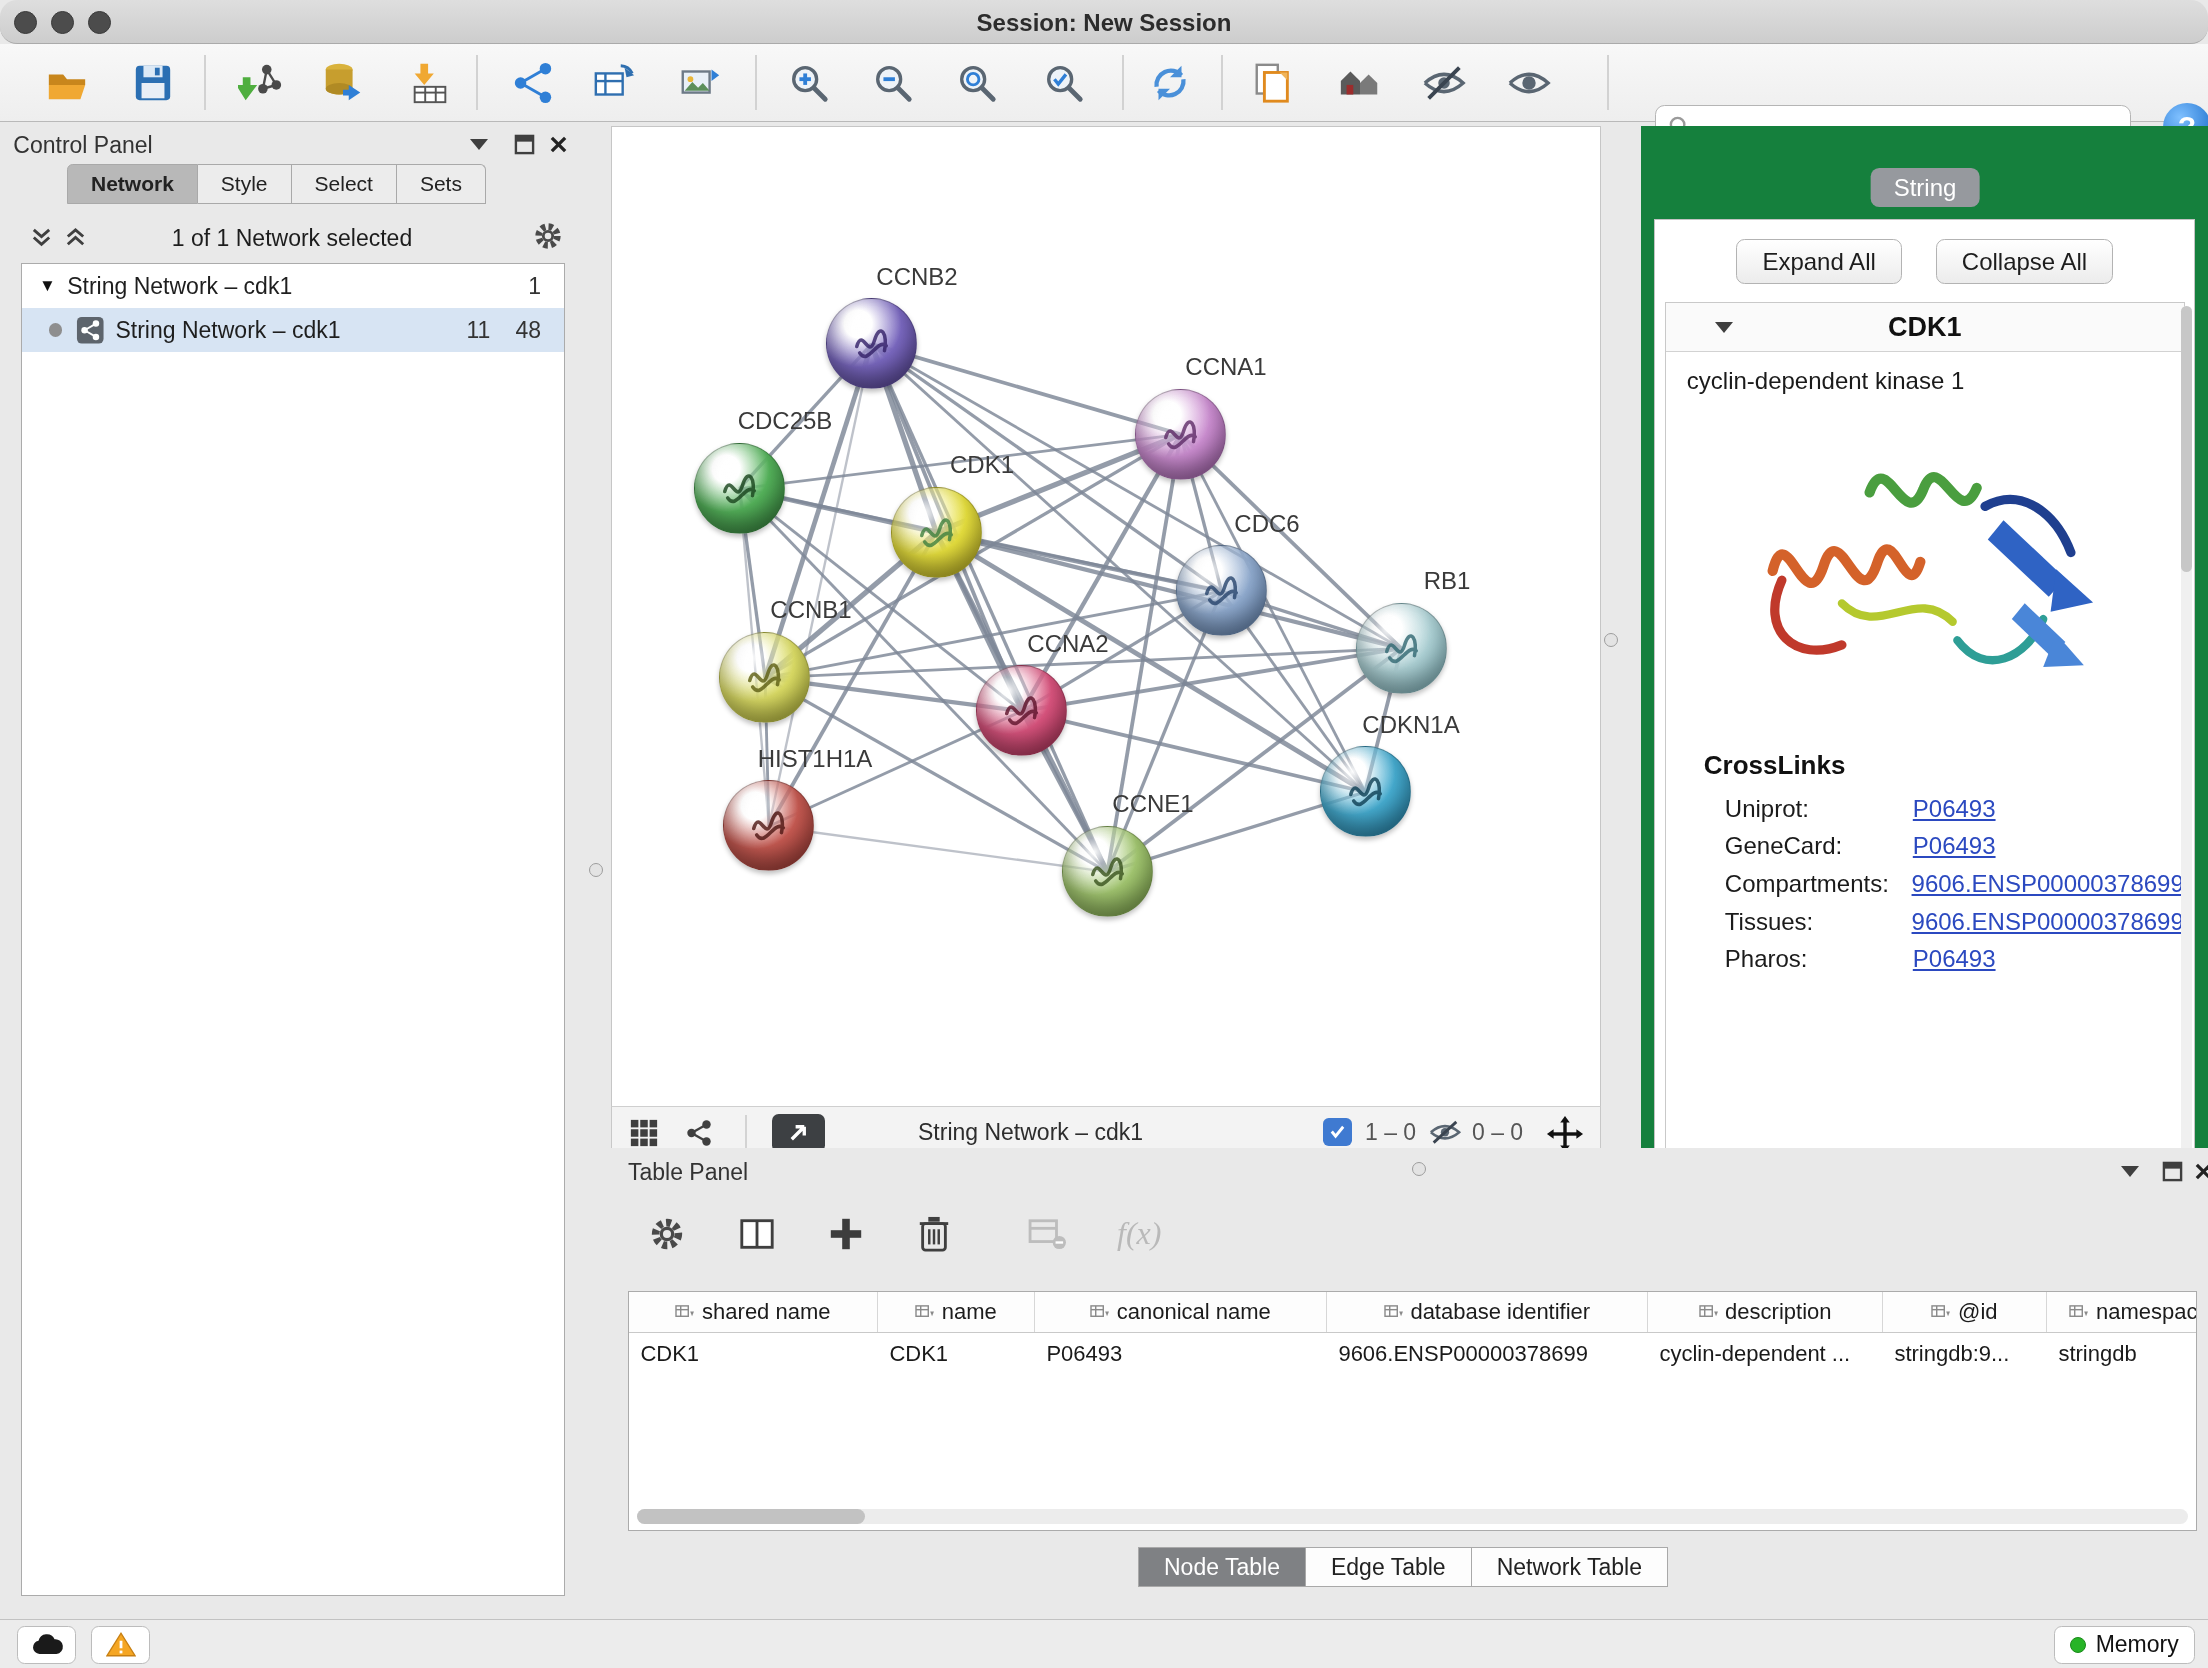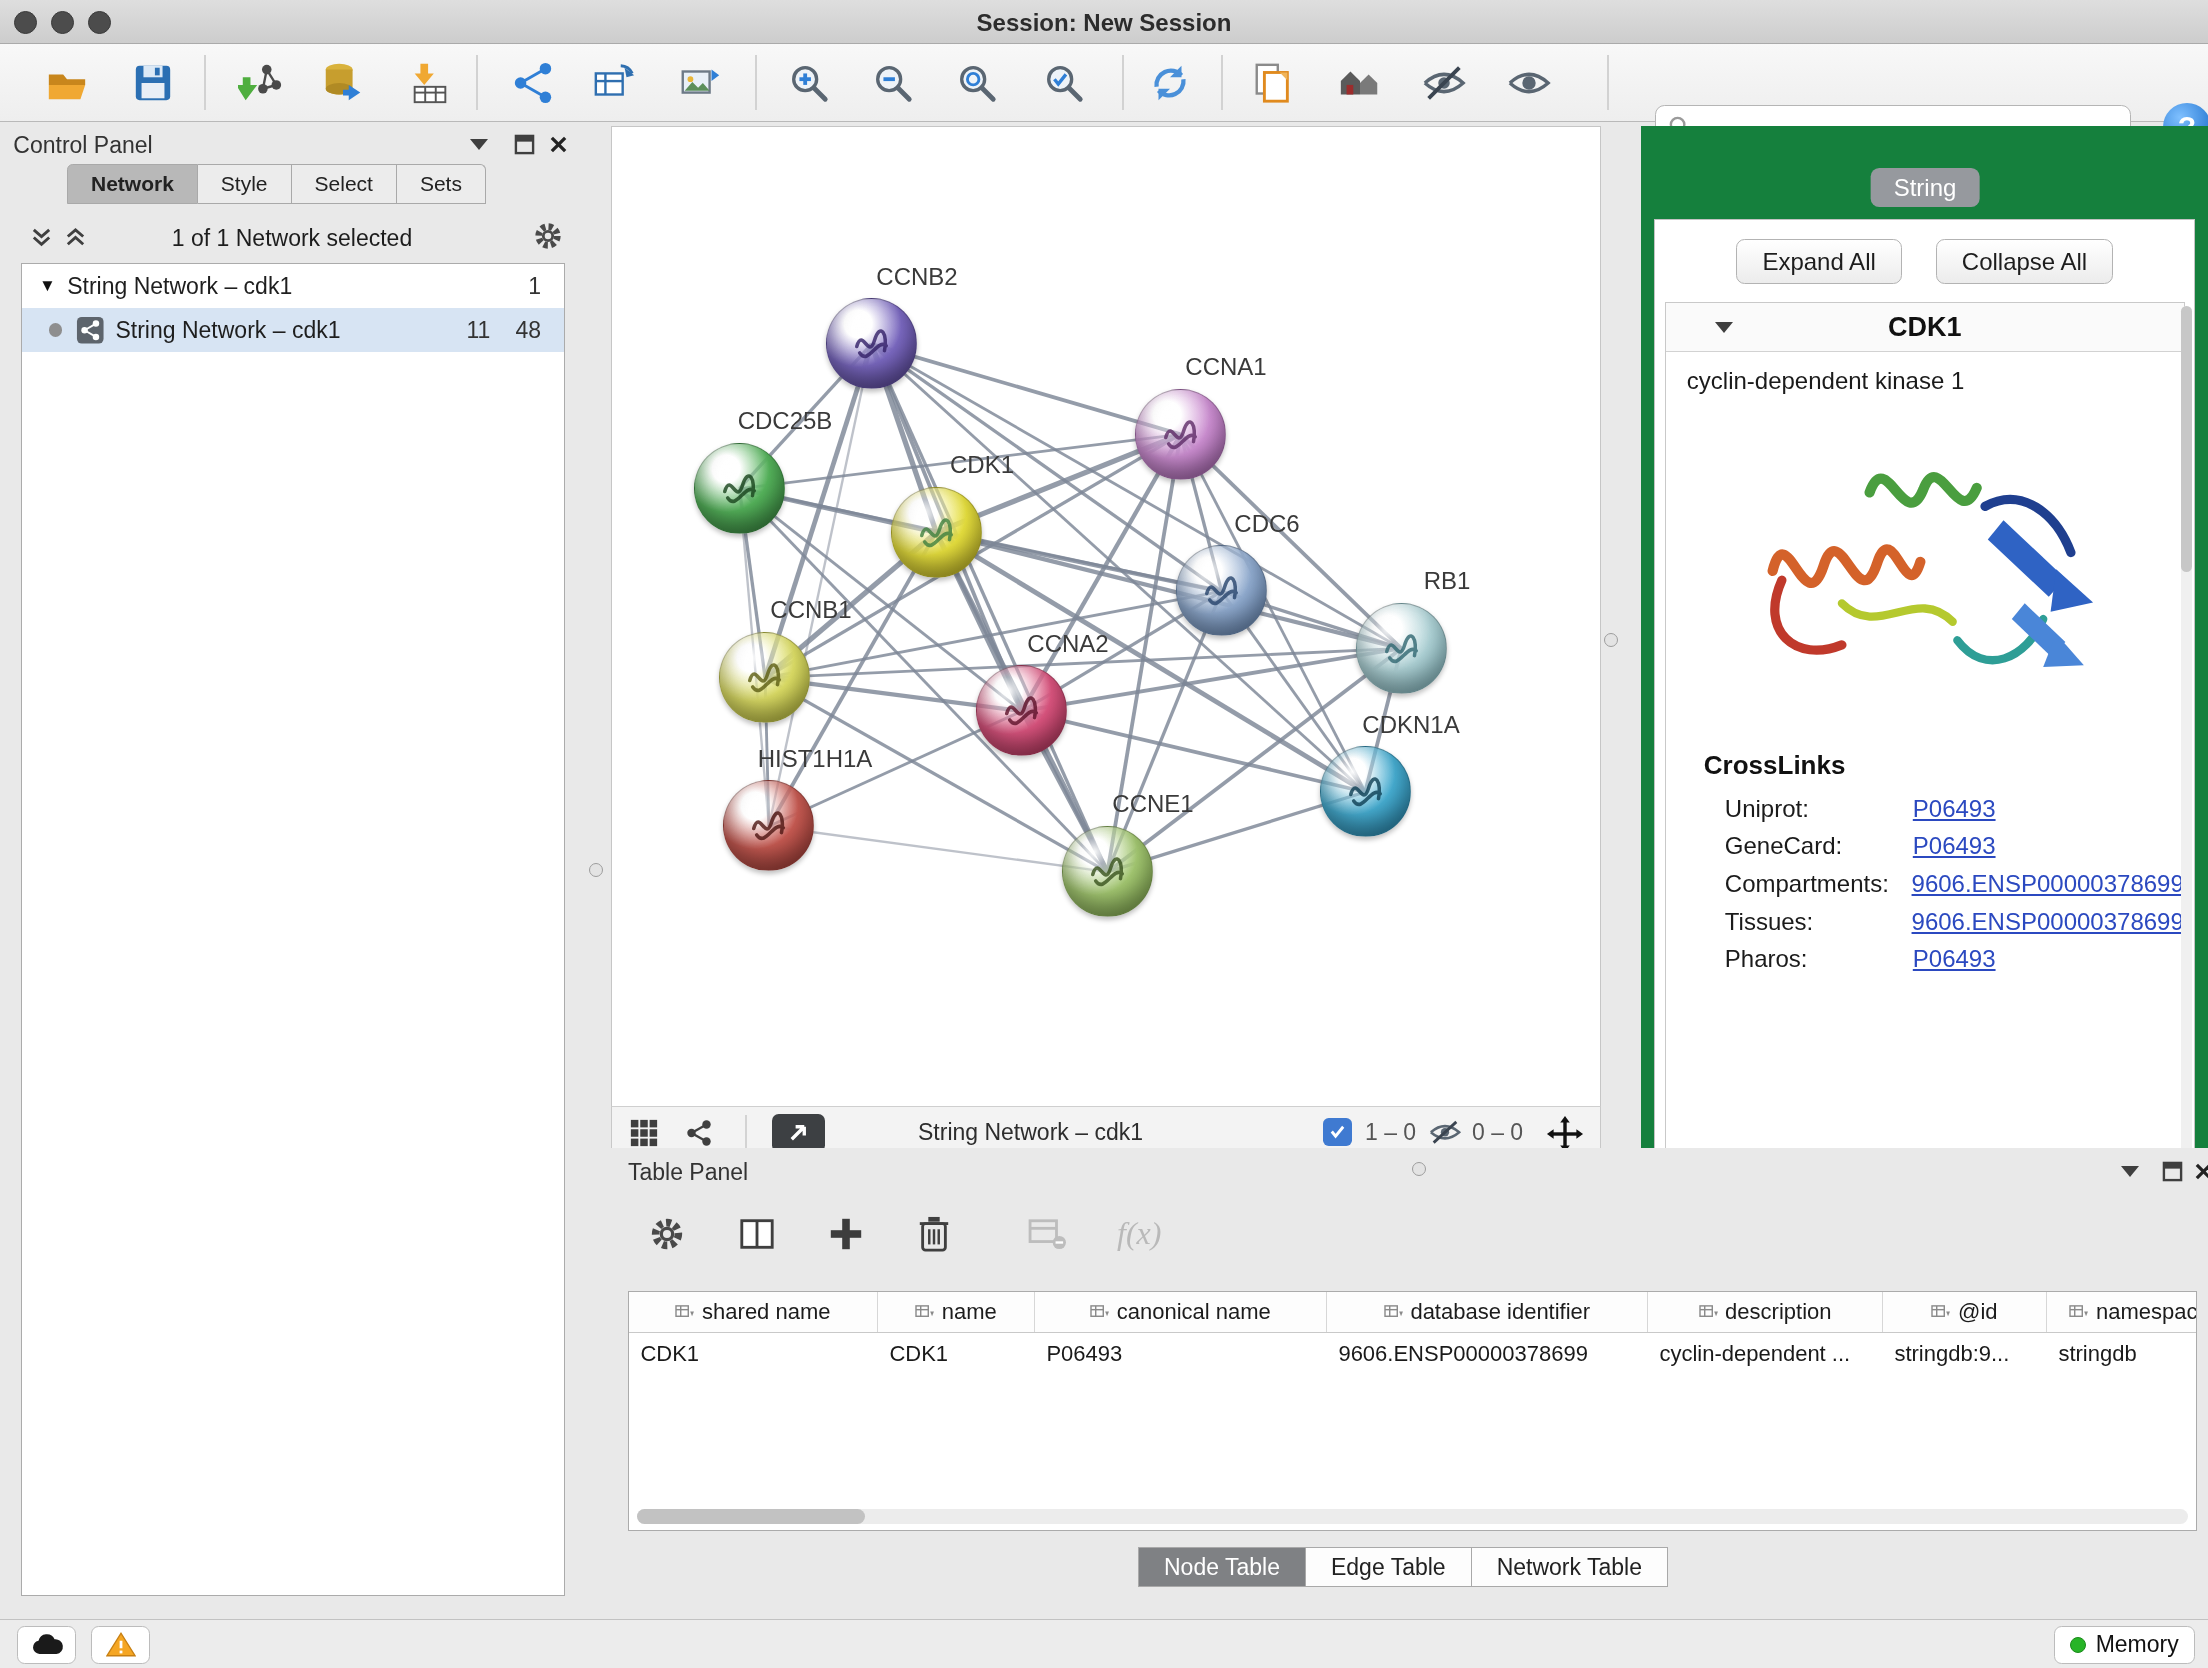--- a/index.html
+++ b/index.html
@@ -2,21 +2,21 @@
 <html style="font-size:15px"><head>
 <meta charset="utf-8">
 <style>
   * { margin:0; padding:0; box-sizing:border-box; }
   body { font-family:"Liberation Sans", sans-serif; background:#555; }
   .window { position:relative; width:2208px; height:1668px; background:#e9e9e9; overflow:hidden; }
   .abs { position:absolute; }
 
   
   .titlebar { position:absolute; left:0; top:0; width:100%; height:44px;
-    background:linear-gradient(#dedede,#cdcdcd); border-bottom:1px solid #aaa; }
+    background:linear-gradient(#dedede,#cdcdcd); border-bottom:1px solid #aaa;border-radius:17px; }
   .titlebar .title { position:absolute; left:0; right:0; top:8.6px; text-align:center;
     font-size:24px; font-weight:600; color:#2c2c2c; }
   .tl { position:absolute; top:10.5px; width:23px; height:23px; border-radius:50%;
     background:#4c4c4c; border:1px solid #3a3a3a; }
 
   
   .toolbar { position:absolute; left:0; top:44px; width:100%; height:78px;
     background:linear-gradient(#f8f8f8,#eeeeee); border-bottom:1.9px solid #b9b9b9; }
   .tbicon { position:absolute; top:12.4px; width:53px; height:53px; display:flex;
     align-items:center; justify-content:center; border-radius:7.6px; cursor:pointer; }

